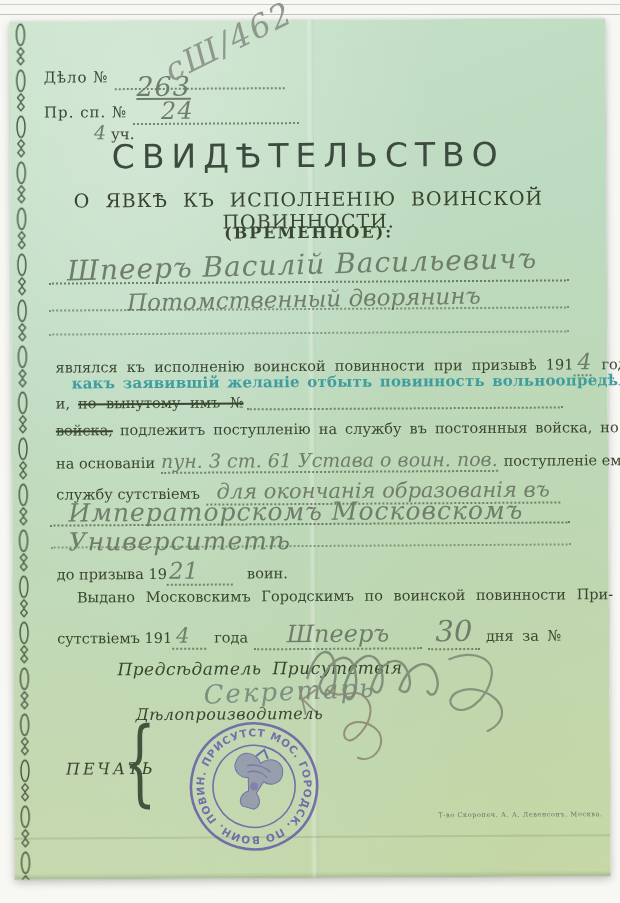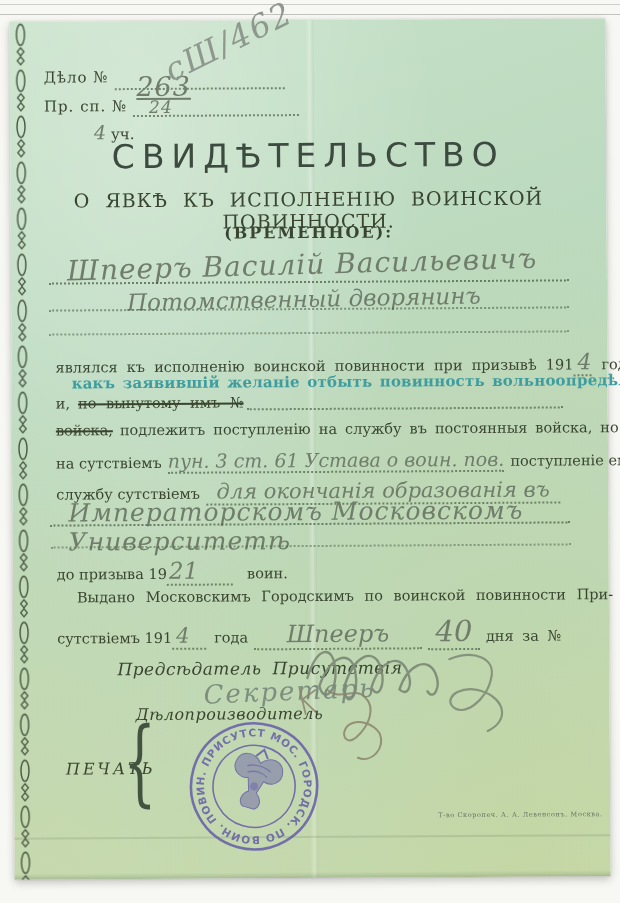--- a/index.html
+++ b/index.html
@@ -73,21 +73,21 @@
 
   <div class="abs" style="top:36px;left:34px;font-size:15px;letter-spacing:1px;">
     <span class="print">Дѣло №</span>
     <span class="slot" style="width:148px;padding-left:22px;"><span class="hand" style="font-size:27px;position:relative;top:14px;text-decoration:underline;">263</span></span>
   </div>
 
   <div class="abs hand" style="top:2px;left:150px;font-size:32px;color:#8e988e;transform:rotate(-26deg);letter-spacing:2px;">сШ/462</div>
 
   <div class="abs" style="top:74px;left:34px;font-size:15px;letter-spacing:1px;">
     <span class="print">Пр. сп. №</span>
-    <span class="slot" style="width:150px;padding-left:16px;"><span class="hand" style="font-size:17px;position:relative;top:2px;">24</span></span>
+    <span class="slot" style="width:150px;padding-left:16px;"><span class="hand" style="font-size:24px;position:relative;top:2px;margin-left:12px;">24</span></span>
   </div>
 
   <div class="abs" style="top:100px;left:84px;font-size:15px;">
     <span class="hand" style="font-size:19px;">4</span>
     <span class="print">уч.</span>
   </div>
 
   <div class="abs" style="top:116px;left:0;width:100%;text-align:center;font-family:'DejaVu Sans',sans-serif;font-size:33px;letter-spacing:7px;color:#3c4a3f;">СВИДѢТЕЛЬСТВО</div>
   <div class="abs print" style="top:168px;left:0;width:100%;text-align:center;font-size:19px;letter-spacing:1px;word-spacing:8px;font-weight:500;">О ЯВКѢ КЪ ИСПОЛНЕНІЮ ВОИНСКОЙ ПОВИННОСТИ.</div>
   <div class="abs print" style="top:203px;left:0;width:100%;text-align:center;font-size:16px;font-weight:bold;letter-spacing:2px;">(ВРЕМЕННОЕ):</div>
@@ -111,21 +111,21 @@
     <span class="print struck" style="margin-left:8px;word-spacing:5px;">по вынутому имъ №</span>
     <span class="dotfill"></span>
   </div>
 
   <div class="bodyline" style="top:401px;">
     <span class="print struck">войска,</span>
     <span class="print" style="margin-left:7px;word-spacing:3.4px;">подлежитъ поступленію на службу въ постоянныя войска, но</span>
   </div>
 
   <div class="bodyline" style="top:429px;">
-    <span class="print">на сутствіемъ</span>
+    <span class="print">на основаніи</span>
     <span class="slot-c" style="margin:0 6px;"><span class="hand" style="font-size:19px;">пун. 3 ст. 61 Устава о воин. пов.</span></span>
     <span class="print">поступленіе ему на</span>
   </div>
 
   <div class="bodyline" style="top:459px;">
     <span class="print">службу сутствіемъ</span>
     <span class="slot-c" style="margin:0 6px;"><span class="hand" style="font-size:21px;">для окончанія образованія въ</span></span>
   </div>
 
   <div class="abs hand" style="top:477px;left:56px;font-size:25px;letter-spacing:1px;">Императорскомъ Московскомъ Университетѣ</div>
@@ -138,21 +138,21 @@
     <span class="print" style="margin-left:14px;">воин.</span>
   </div>
 
   <div class="abs print" style="top:568px;left:44px;width:510px;font-size:14.5px;text-indent:20px;word-spacing:6px;white-space:nowrap;">Выдано Московскимъ Городскимъ по воинской повинности При-</div>
 
   <div class="bodyline" style="top:595px;">
     <span class="print">сутствіемъ 191</span>
     <span class="slot" style="width:30px;padding-left:4px;"><span class="hand" style="font-size:21px;">4</span></span>
     <span class="print" style="margin-left:8px;">года</span>
     <span class="slot-c" style="margin:0 6px;"><span class="hand" style="font-size:24px;">Шпееръ</span></span>
-    <span class="slot" style="width:52px;text-align:center;"><span class="hand" style="font-size:29px;">40</span></span>
+    <span class="slot" style="width:52px;text-align:center;"><span class="hand" style="font-size:29px;">30</span></span>
     <span class="print" style="margin:0 6px;word-spacing:4px;text-align:right;">дня за №</span>
   </div>
 
   <div class="abs print" style="top:638px;left:104px;font-size:17px;word-spacing:5px;letter-spacing:.5px;font-style:italic;">Предсѣдатель Присутствія</div>
 
   <svg class="abs sig" style="top:606px;left:286px;" width="252" height="112" viewBox="0 0 252 112">
     <path d="M8,52 C18,20 34,18 36,44 C38,66 24,78 20,60 C30,30 52,22 56,46 C60,70 48,84 44,64 C54,28 76,20 82,44 C86,62 78,74 72,62 C80,36 100,26 108,46 C114,60 108,72 100,64 C108,40 128,30 136,48 C142,62 134,76 128,66" stroke="#7b8874" stroke-width="2.4" opacity=".9"></path>
     <path d="M150,34 C176,24 196,34 192,52 C188,76 162,94 152,80 C146,70 164,60 182,66 C206,74 210,96 188,106" stroke="#7b8874" stroke-width="2.2" opacity=".85"></path>
   </svg>
 

